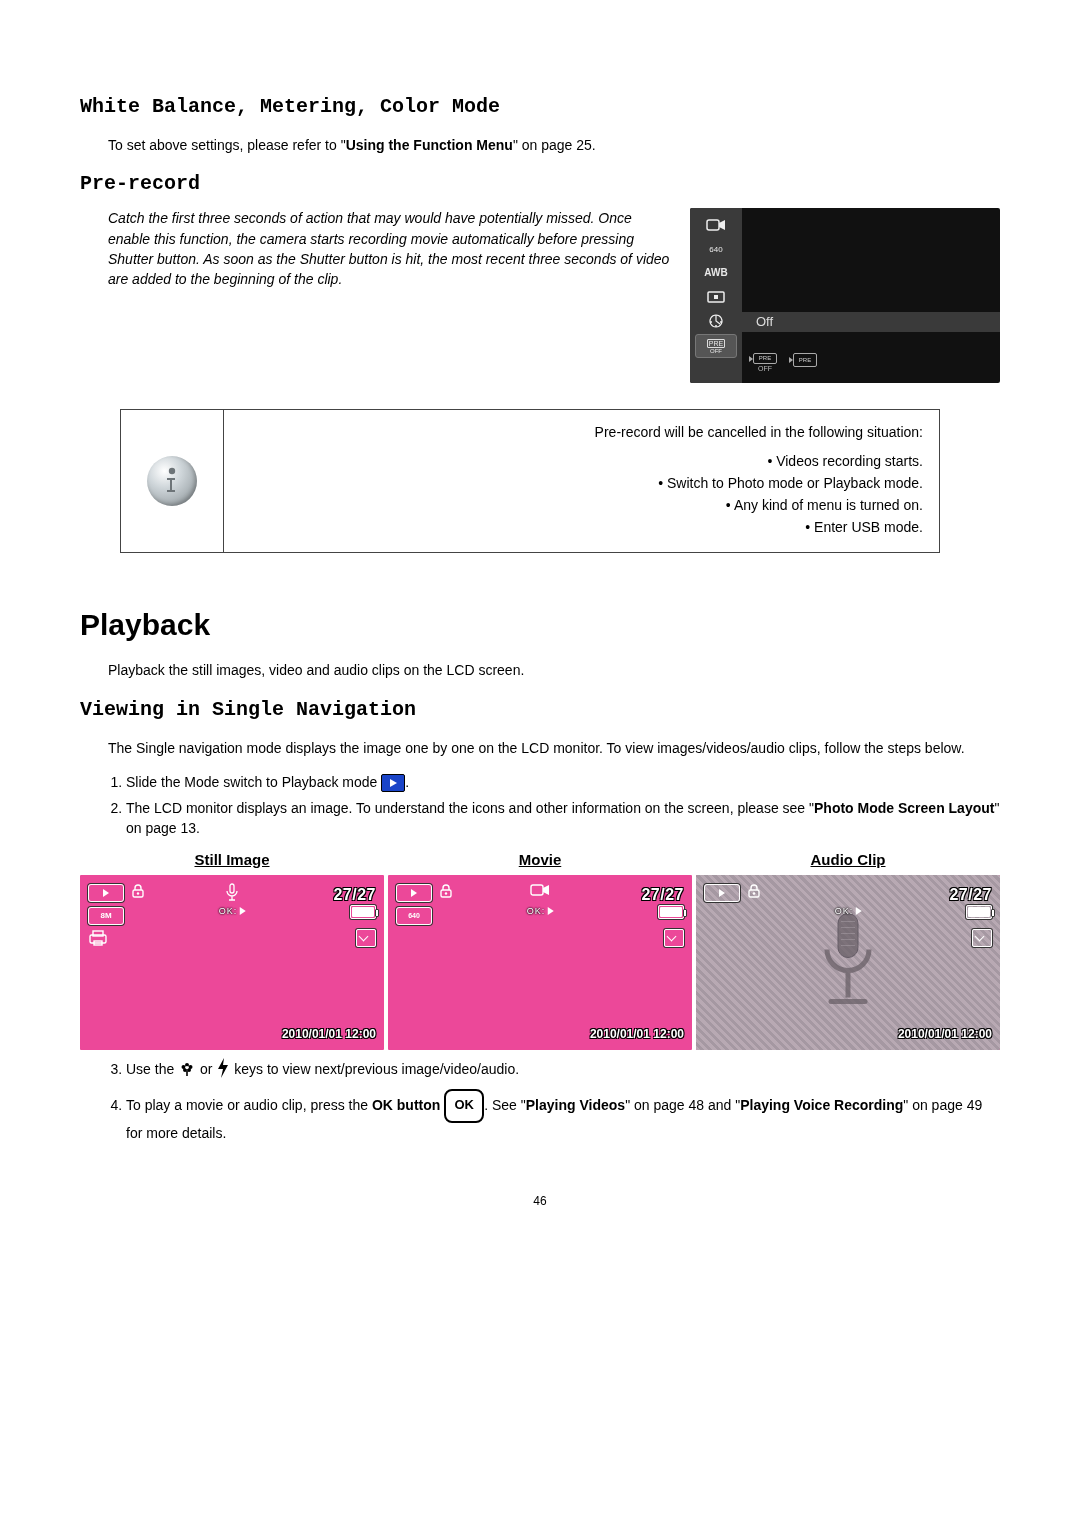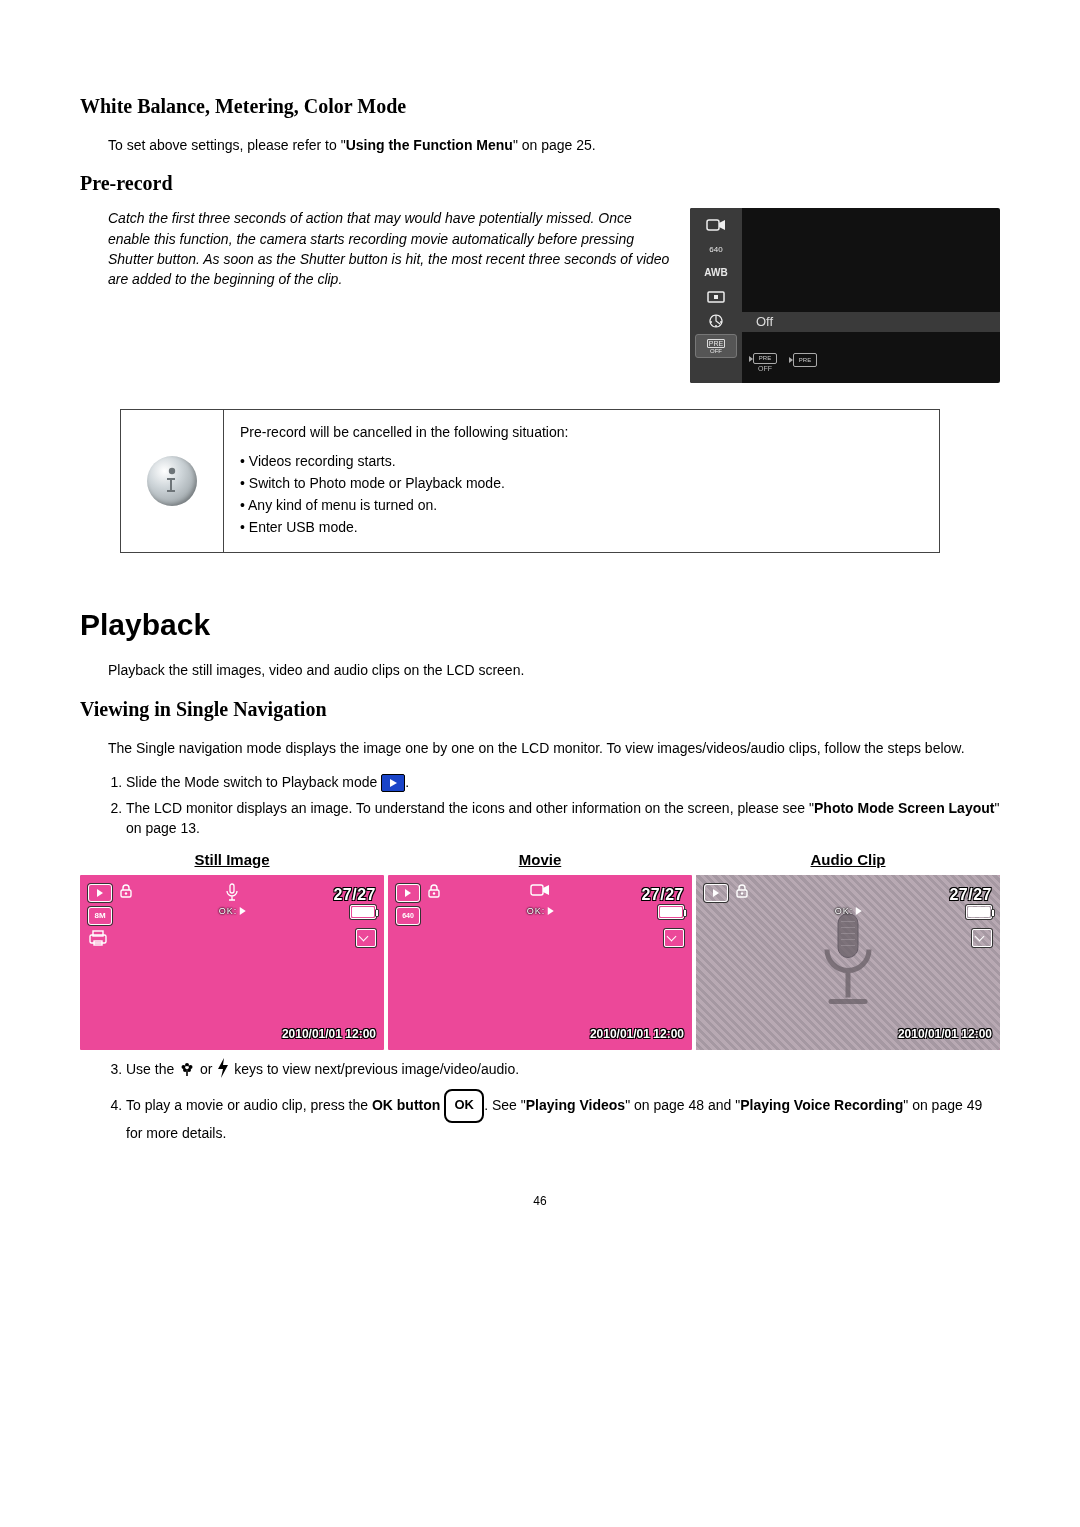--- a/index.html
+++ b/index.html
@@ -7,21 +7,21 @@
     font-size: 14px;
     color: #000;
     background: #fff;
     margin: 0;
     padding: 80px 80px 60px 80px;
     width: 1080px;
     box-sizing: border-box;
     line-height: 1.45;
   }
   h2.section {
-    font-family: Liberation Serif, serif;
+    font-family: Liberation Mono, monospace;
     font-size: 20px;
     font-weight: bold;
     margin: 12px 0 10px 0;
   }
   h1.chapter {
     font-family: Verdana, Arial, sans-serif;
     font-size: 30px;
     font-weight: bold;
     margin: 50px 0 10px 0;
   }
@@ -90,20 +90,21 @@
   }
   .cam-menu .thumb .box::before {
     content:""; position:absolute; left:-5px; top:50%; transform:translateY(-50%);
     border-top:3px solid transparent; border-bottom:3px solid transparent; border-left:4px solid #aaa;
   }
   
   table.note {
     border-collapse: collapse;
     margin: 26px 0 0 40px;
     width: 820px;
+    text-align: right;
   }
   table.note td {
     border: 1px solid #444;
     padding: 12px 16px;
     vertical-align: middle;
     font-size:14px;
   }
   table.note td.icon-cell { width: 70px; text-align:center; border-right:1px solid #444; }
   table.note ul { margin: 8px 0 0 0; padding-left: 0; list-style:none; }
   table.note ul li::before { content:"• "; }
@@ -169,21 +170,21 @@
   }
   .outline-sm {
     font-size:12px; font-weight:bold;
     text-shadow: -1px -1px 0 #000, 1px -1px 0 #000, -1px 1px 0 #000, 1px 1px 0 #000;
   }
   .ibox {
     display:inline-flex; align-items:center; justify-content:center;
     border:1.5px solid #fff; border-radius:3px;
     height:16px; min-width:18px;
     box-shadow:0 0 0 1px #333;
-    font-size:8px; padding:0 2px;
+    font-size:8px; padding:0 8px;
   }
   .ibox.play::after { content:""; border-top:4px solid transparent; border-bottom:4px solid transparent; border-left:6px solid #fff; }
   .lock-i { width:16px; height:16px; }
   .batt {
     border:1.5px solid #fff; border-radius:2px; width:24px; height:12px; position:relative;
     box-shadow:0 0 0 1px #333;
   }
   .batt::after { content:""; position:absolute; inset:1px; background:#fff; border-radius:1px; }
   .batt::before { content:""; position:absolute; right:-4px; top:3px; width:2px; height:6px; background:#fff; border:1px solid #333; border-radius:1px; }
   .card-i {

